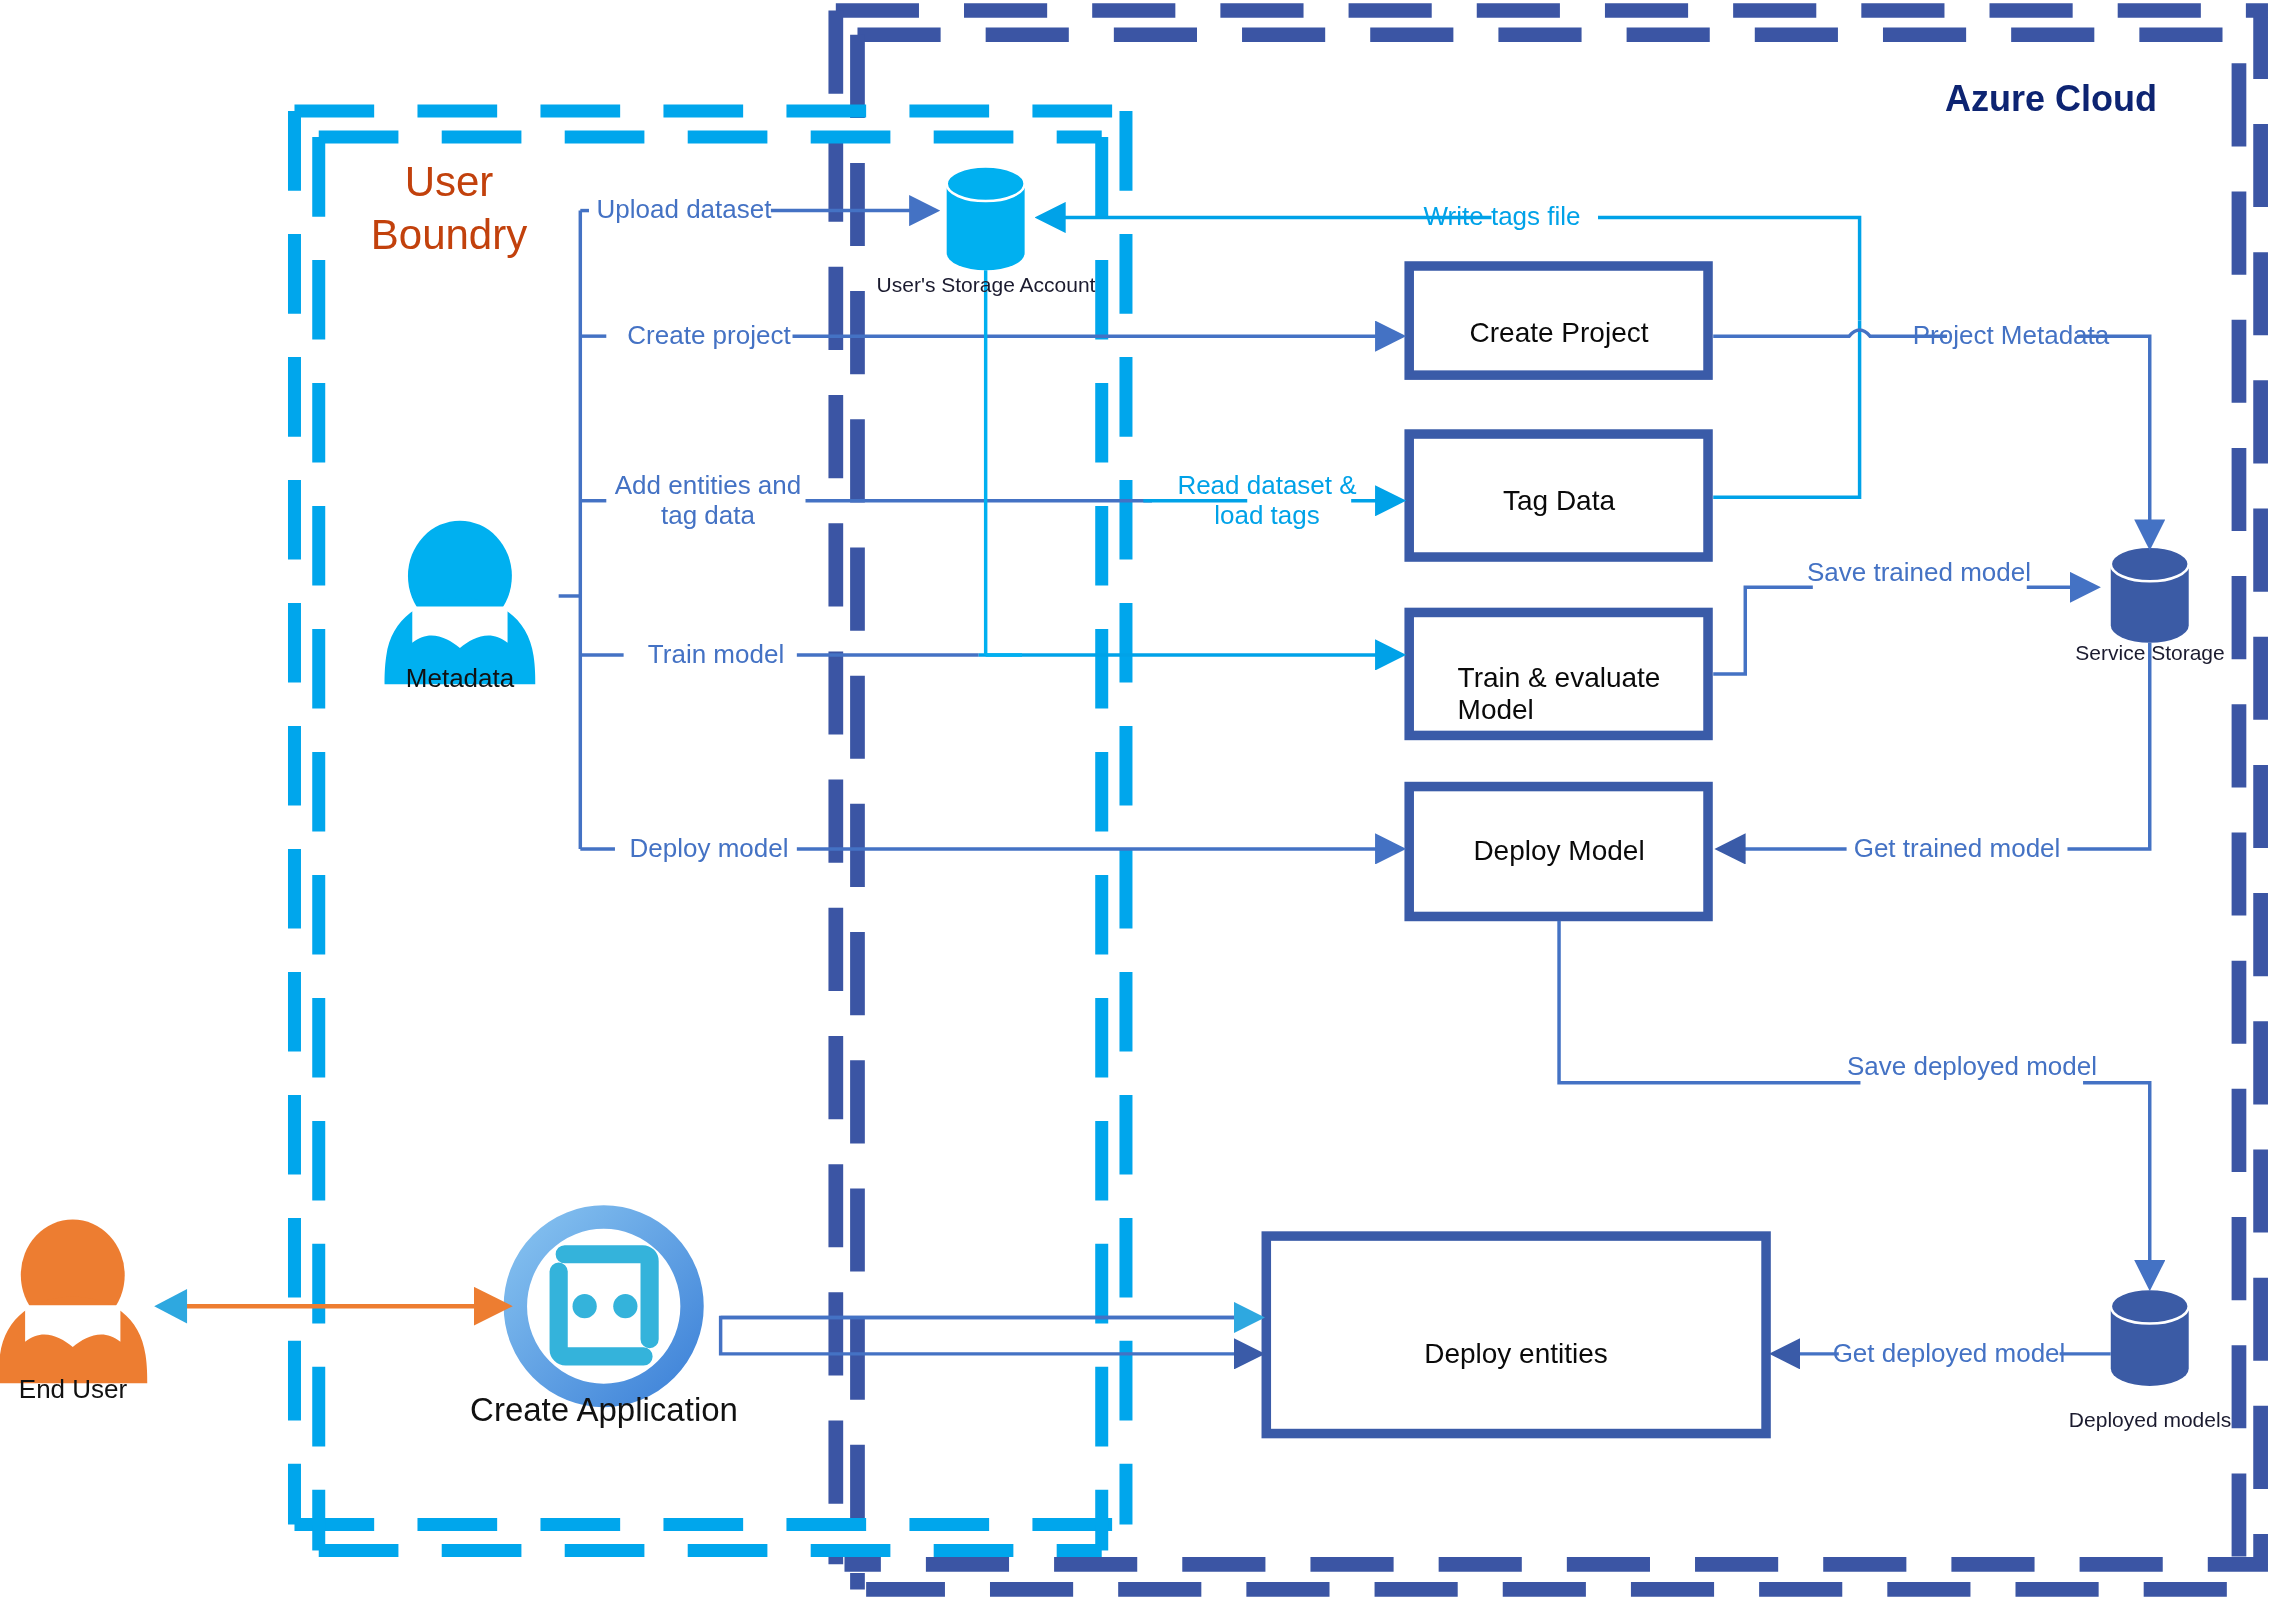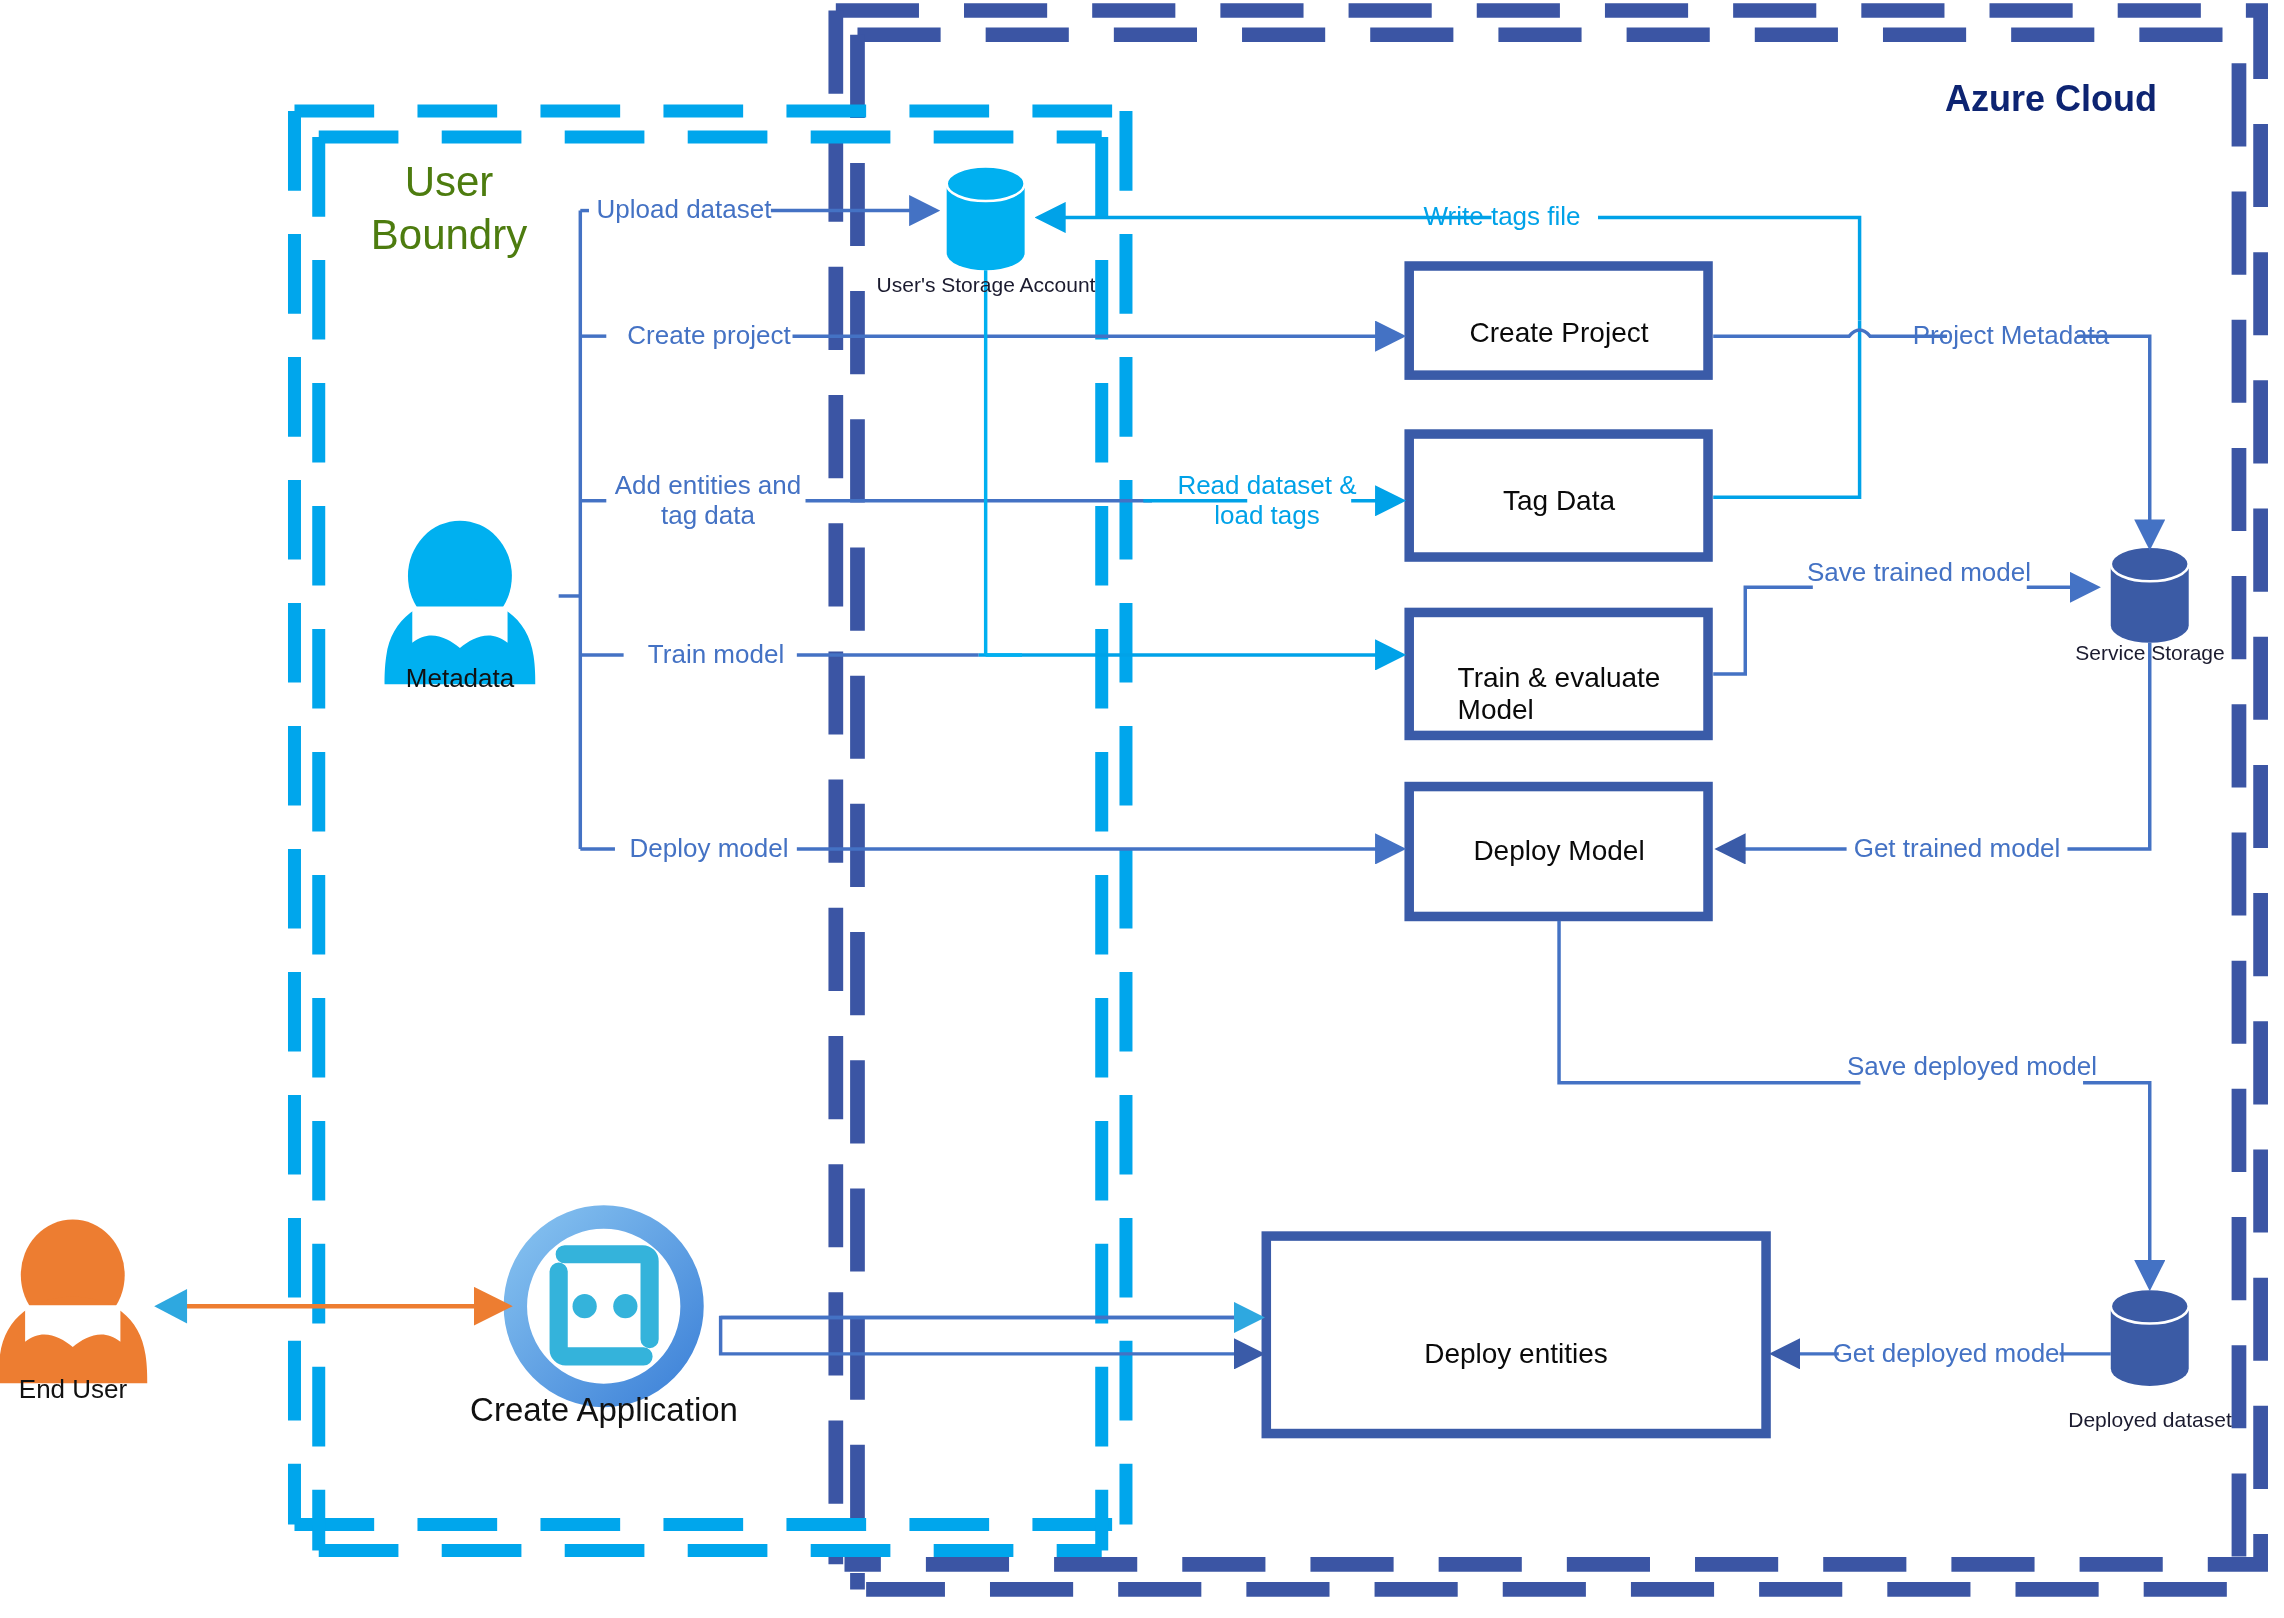--- a/index.html
+++ b/index.html
@@ -1,21 +1,21 @@
 <!DOCTYPE html>
 <html style="font-size:14px"><head>
 <meta charset="utf-8">
 <style>
   html,body{margin:0;padding:0;background:#ffffff;}
   body{font-family:"Liberation Sans", sans-serif;}
   #stage{position:relative;width:2284px;height:1619px;overflow:hidden;background:#fff;}
   #stage svg{position:absolute;left:0;top:0;}
   .lbl{position:absolute;white-space:nowrap;line-height:1.15;}
   .lbl.ctr{transform:translate(-50%,-50%);text-align:center;}
-  .boundary-title{color:#4d7c0f;font-size:42px;font-weight:400;text-align:center;line-height:1.25;}
+  .boundary-title{color:#c2410c;font-size:42px;font-weight:400;text-align:center;line-height:1.25;}
   .cloud-title{color:#0D2472;font-size:36px;font-weight:bold;}
   .flow-lbl{color:#4472C4;font-size:26px;}
   .flow-lbl-cy{color:#00A2E8;font-size:26px;}
   .box-lbl{color:#0a0a0a;font-size:28px;}
   .node-cap{color:#1b1b2f;font-size:21px;}
   .node-cap-lg{color:#111;font-size:33px;}
   .node-cap-md{color:#111;font-size:26px;}
 </style>
 </head>
 <body>
@@ -205,21 +205,21 @@
   </div>
 
   <div class="lbl cloud-title" style="left:1945px;top:78px;">Azure Cloud</div>
 
   <div class="lbl node-cap-md ctr" style="left:460px;top:679px;">Metadata</div>
   <div class="lbl node-cap-md ctr" style="left:73px;top:1390px;">End User</div>
   <div class="lbl node-cap-lg ctr" style="left:604px;top:1410px;">Create Application</div>
 
   <div class="lbl node-cap ctr" style="left:986px;top:285px;">User's Storage Account</div>
   <div class="lbl node-cap ctr" style="left:2150px;top:653px;">Service Storage</div>
-  <div class="lbl node-cap ctr" style="left:2150px;top:1420px;">Deployed dataset</div>
+  <div class="lbl node-cap ctr" style="left:2150px;top:1420px;">Deployed models</div>
 
   <div class="lbl box-lbl ctr" style="left:1559px;top:333px;">Create Project</div>
   <div class="lbl box-lbl ctr" style="left:1559px;top:501px;">Tag Data</div>
   <div class="lbl box-lbl ctr" style="left:1559px;top:694px;text-align:left;">
     <div>Train &amp; evaluate</div>
     <div>Model</div>
   </div>
   <div class="lbl box-lbl ctr" style="left:1559px;top:851px;">Deploy Model</div>
   <div class="lbl box-lbl ctr" style="left:1516px;top:1354px;">Deploy entities</div>
 

